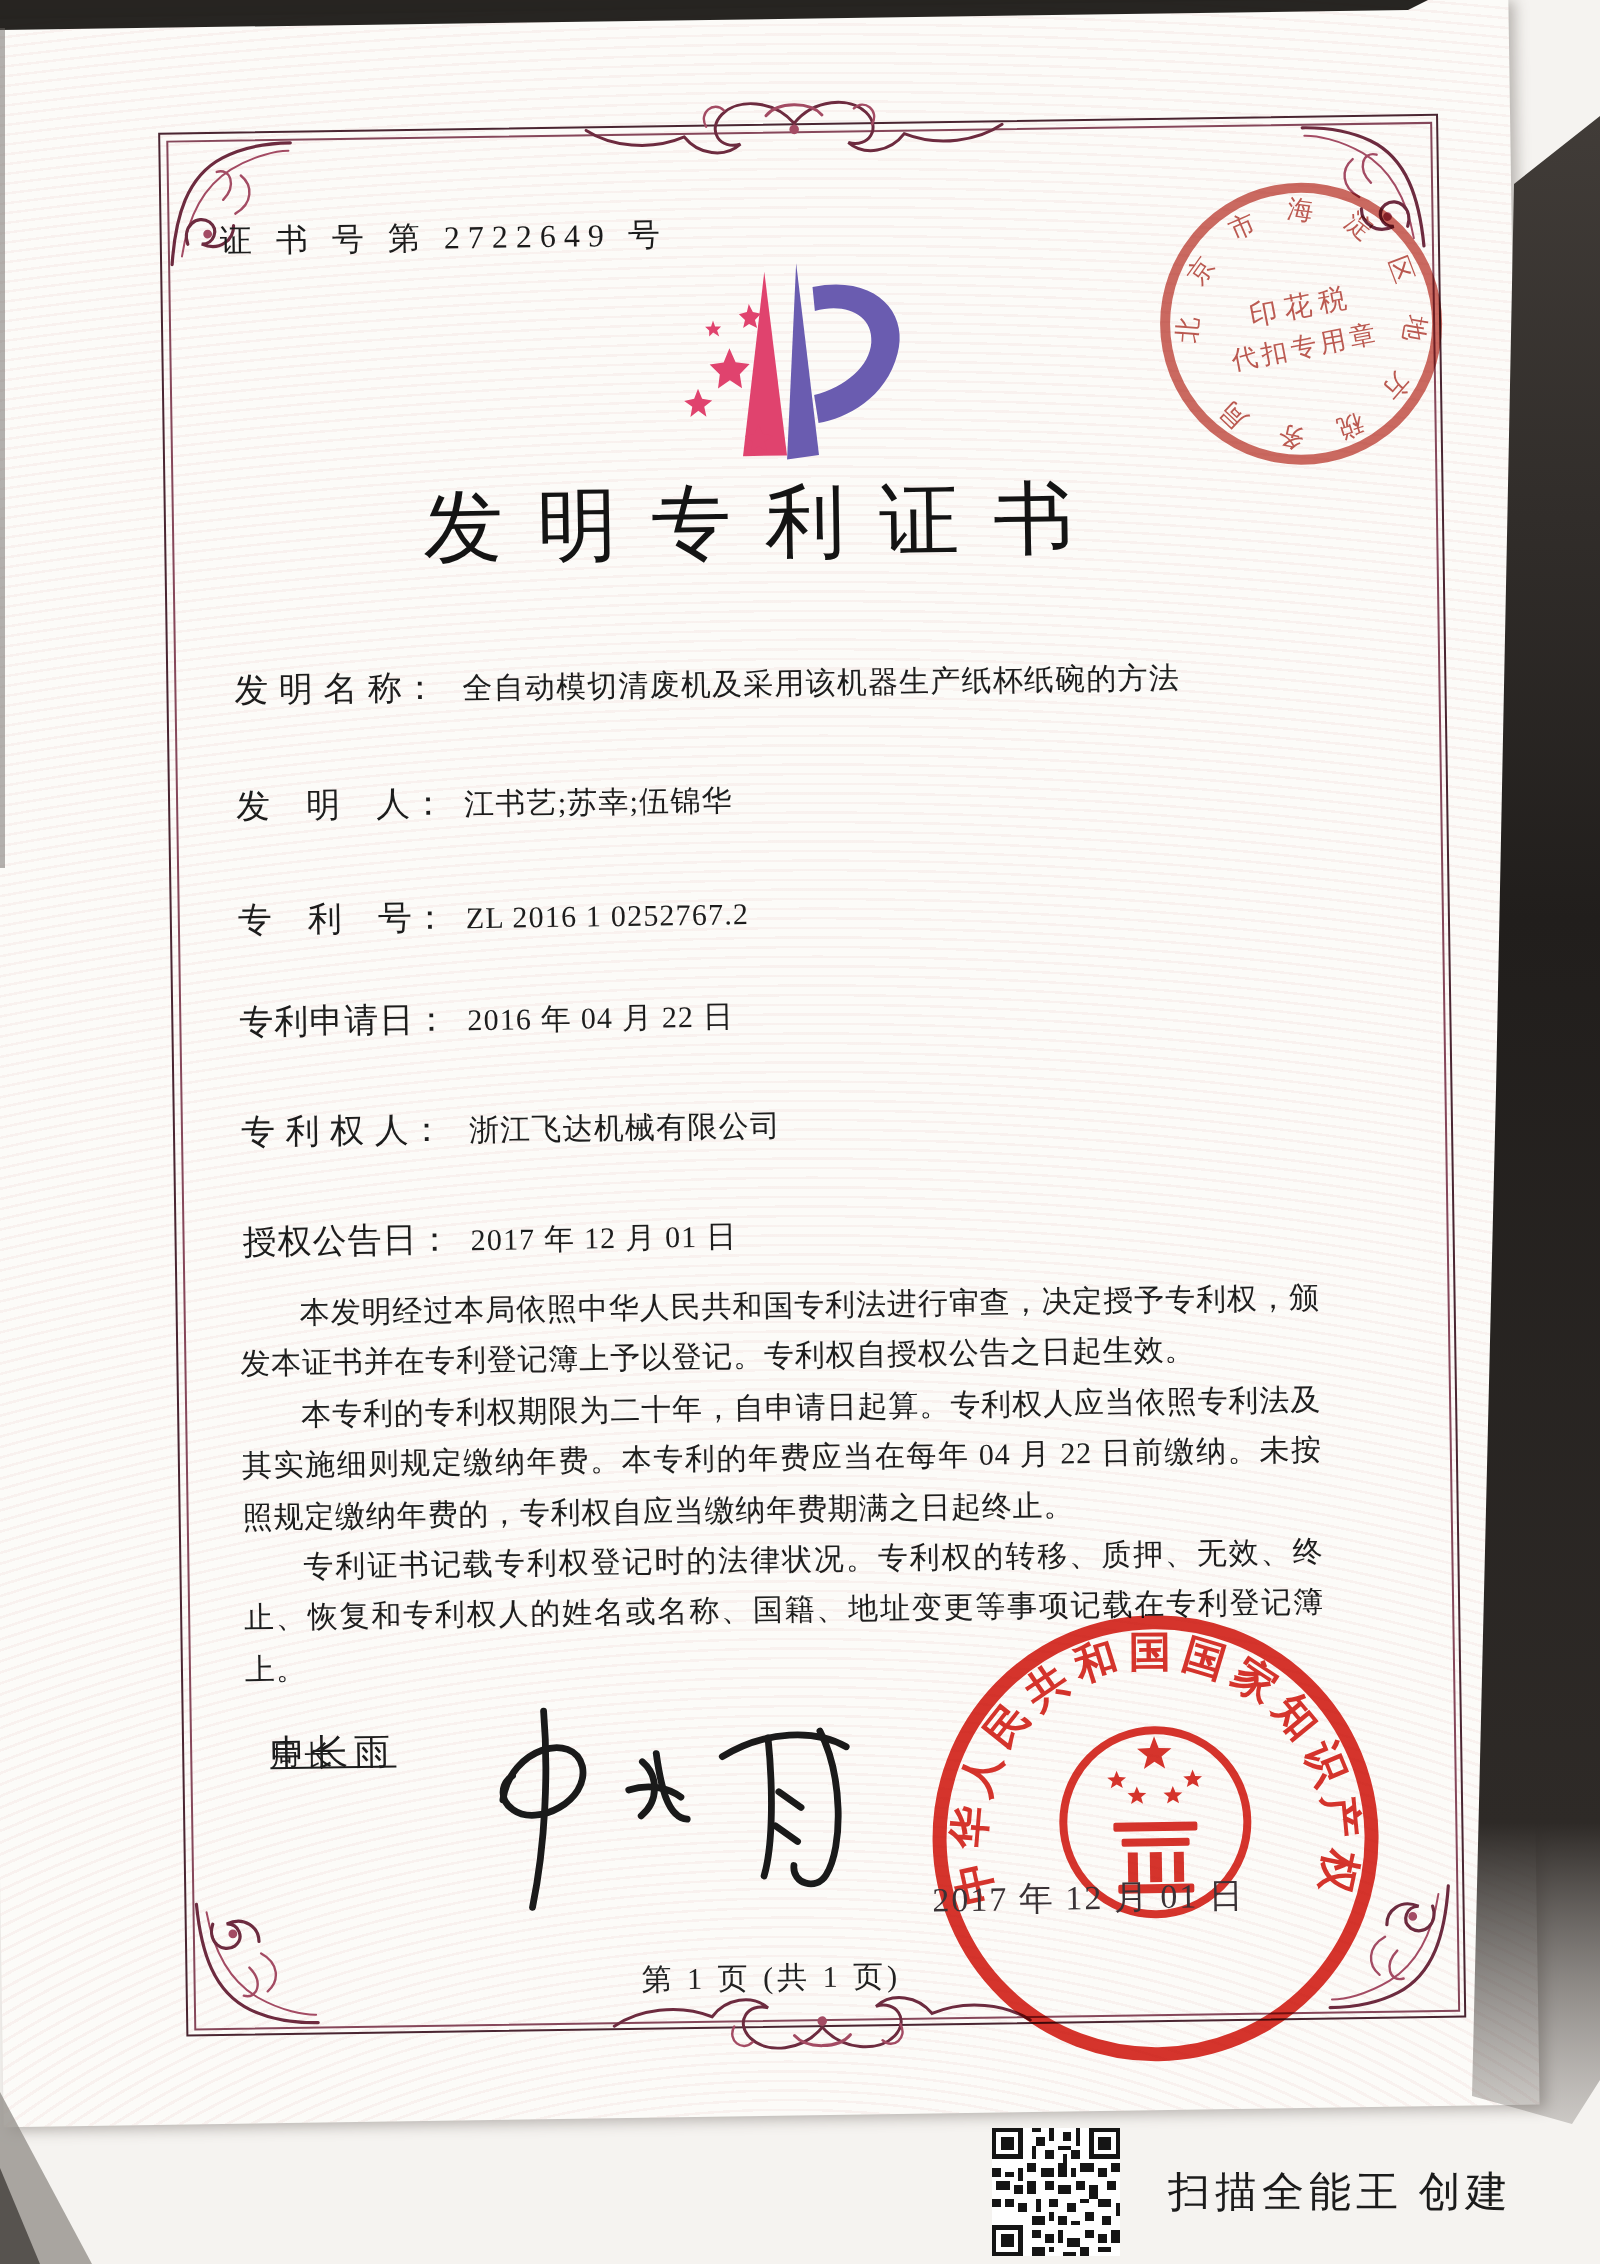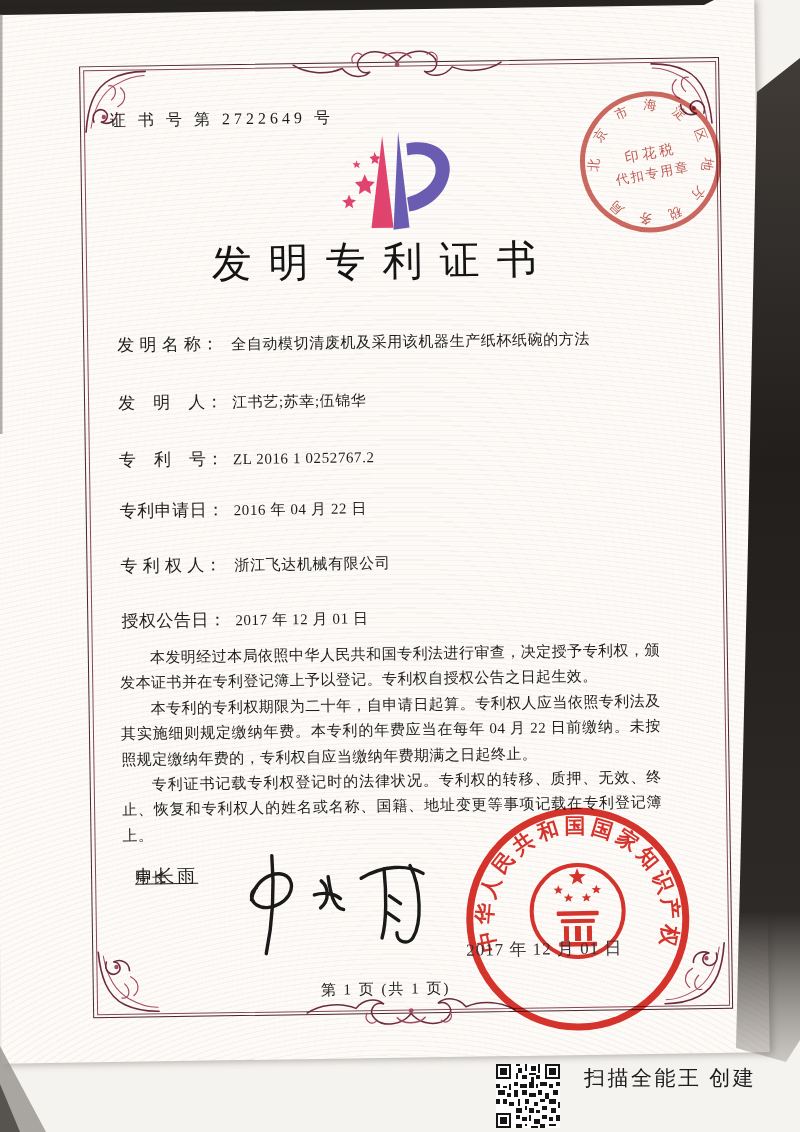--- a/index.html
+++ b/index.html
@@ -61,21 +61,21 @@
   }
   .seal-tax{
     position:absolute;left:584px;top:84px;z-index:4;opacity:.88;
     transform:rotate(-10deg);mix-blend-mode:multiply;
   }
   
   .artifacts{position:absolute;inset:0;z-index:9;pointer-events:none;}
   
   .scan-footer{
     position:absolute;left:496px;top:1064px;height:64px;display:flex;
-    gap:24px;z-index:10;
+    align-items:center;gap:24px;z-index:10;
   }
   .scan-footer .txt{
     font-size:21px;color:#1b1b1b;letter-spacing:2.5px;white-space:nowrap;
     font-family:"Liberation Serif","DejaVu Serif",serif;
   }
 </style>
 </head>
 <body>
 
 <div class="page">

